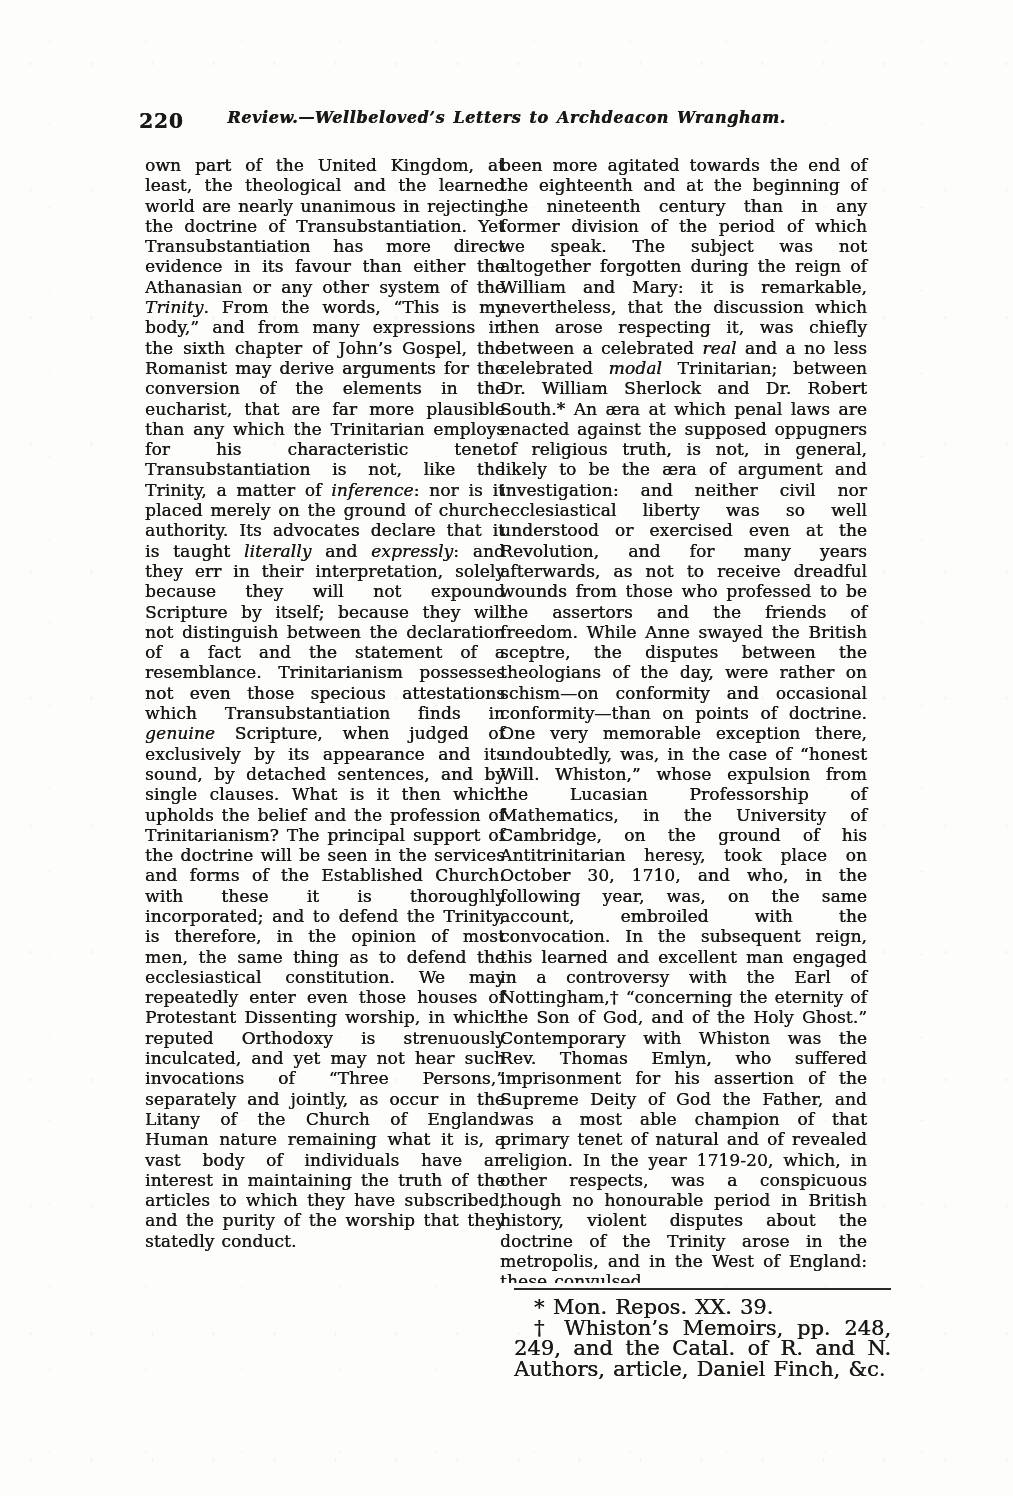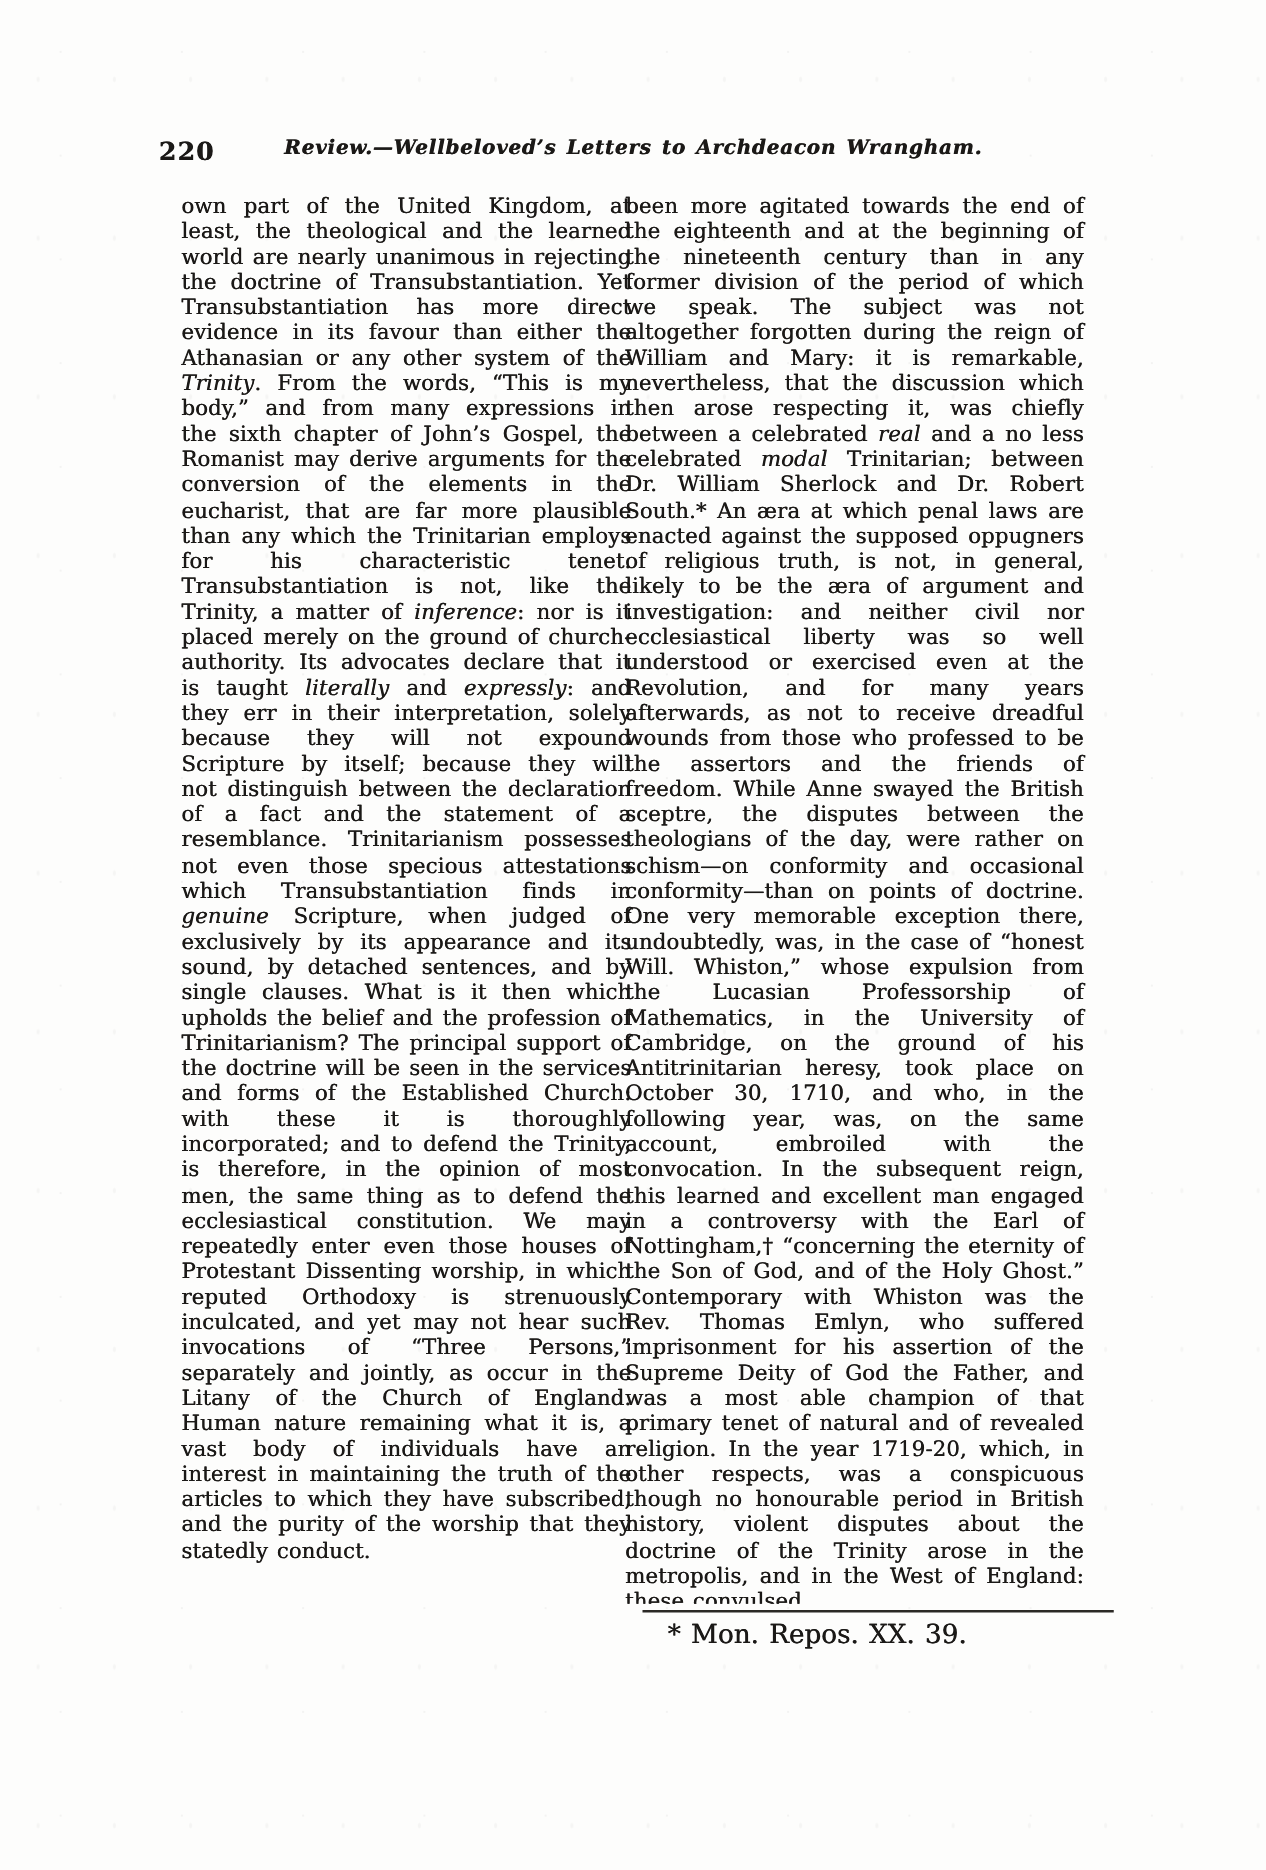--- a/index.html
+++ b/index.html
@@ -14,21 +14,21 @@
     background-color: #fdfdfc;
     background-image:
       radial-gradient(rgba(60,60,55,0.05) 1px, transparent 1.2px),
       radial-gradient(rgba(60,60,55,0.04) 1px, transparent 1.2px);
     background-size: 97px 83px, 61px 127px;
     color: #1b1917;
     overflow: hidden;
   }
   .page-number {
     position: absolute;
-    left: 127px; top: 109px;
+    left: 139px; top: 109px;
     font-size: 20px; font-weight: bold;
     letter-spacing: 1px;
     text-shadow: 0.4px 0 0 currentColor;
   }
   .running-title {
     position: absolute;
     left: 0; right: 0; top: 108px;
     text-align: center;
     font-style: italic; font-weight: bold;
     font-size: 16px;
@@ -86,15 +86,16 @@
     <p class="body-text">own part of the United Kingdom, at least, the theological and the learned world are nearly unanimous in rejecting the doctrine of Transubstantiation. Yet Transubstantiation has more direct evidence in its favour than either the Athanasian or any other system of the <i>Trinity</i>. From the words, “This is my body,” and from many expressions in the sixth chapter of John’s Gospel, the Romanist may derive arguments for the conversion of the elements in the eucharist, that are far more plausible than any which the Trinitarian employs for his characteristic tenet. Transubstantiation is not, like the Trinity, a matter of <i>inference</i>: nor is it placed merely on the ground of church-authority. Its advocates declare that it is taught <i>literally</i> and <i>expressly</i>: and they err in their interpretation, solely because they will not expound Scripture by itself; because they will not distinguish between the declaration of a fact and the statement of a resemblance. Trinitarianism possesses not even those specious attestations which Transubstantiation finds in <i>genuine</i> Scripture, when judged of exclusively by its appearance and its sound, by detached sentences, and by single clauses. What is it then which upholds the belief and the profession of Trinitarianism? The principal support of the doctrine will be seen in the services and forms of the Established Church: with these it is thoroughly incorporated; and to defend the Trinity, is therefore, in the opinion of most men, the same thing as to defend the ecclesiastical constitution. We may repeatedly enter even those houses of Protestant Dissenting worship, in which reputed Orthodoxy is strenuously inculcated, and yet may not hear such invocations of “Three Persons,” separately and jointly, as occur in the Litany of the Church of England. Human nature remaining what it is, a vast body of individuals have an interest in maintaining the truth of the articles to which they have subscribed, and the purity of the worship that they statedly conduct.</p>
   </div>
 
   <div class="column column-right">
     <p class="body-text">been more agitated towards the end of the eighteenth and at the beginning of the nineteenth century than in any former division of the period of which we speak. The subject was not altogether forgotten during the reign of William and Mary: it is remarkable, nevertheless, that the discussion which then arose respecting it, was chiefly between a celebrated <i>real</i> and a no less celebrated <i>modal</i> Trinitarian; between Dr. William Sherlock and Dr. Robert South.* An æra at which penal laws are enacted against the supposed oppugners of religious truth, is not, in general, likely to be the æra of argument and investigation: and neither civil nor ecclesiastical liberty was so well understood or exercised even at the Revolution, and for many years afterwards, as not to receive dreadful wounds from those who professed to be the assertors and the friends of freedom. While Anne swayed the British sceptre, the disputes between the theologians of the day, were rather on schism—on conformity and occasional conformity—than on points of doctrine. One very memorable exception there, undoubtedly, was, in the case of “honest Will. Whiston,” whose expulsion from the Lucasian Professorship of Mathematics, in the University of Cambridge, on the ground of his Antitrinitarian heresy, took place on October 30, 1710, and who, in the following year, was, on the same account, embroiled with the convocation. In the subsequent reign, this learned and excellent man engaged in a controversy with the Earl of Nottingham,† “concerning the eternity of the Son of God, and of the Holy Ghost.” Contemporary with Whiston was the Rev. Thomas Emlyn, who suffered imprisonment for his assertion of the Supreme Deity of God the Father, and was a most able champion of that primary tenet of natural and of revealed religion. In the year 1719-20, which, in other respects, was a conspicuous though no honourable period in British history, violent disputes about the doctrine of the Trinity arose in the metropolis, and in the West of England: these convulsed</p>
   </div>
 
   <div class="footnote-section">
     <hr class="footnote-divider">
     <p class="footnote">* Mon. Repos. XX. 39.</p>
+    <p class="footnote">† Whiston’s Memoirs, pp. 248, 249, and the Catal. of R. and N. Authors, article, Daniel Finch, &amp;c.</p>
   </div>
 
 </div>
 
 </body></html>

